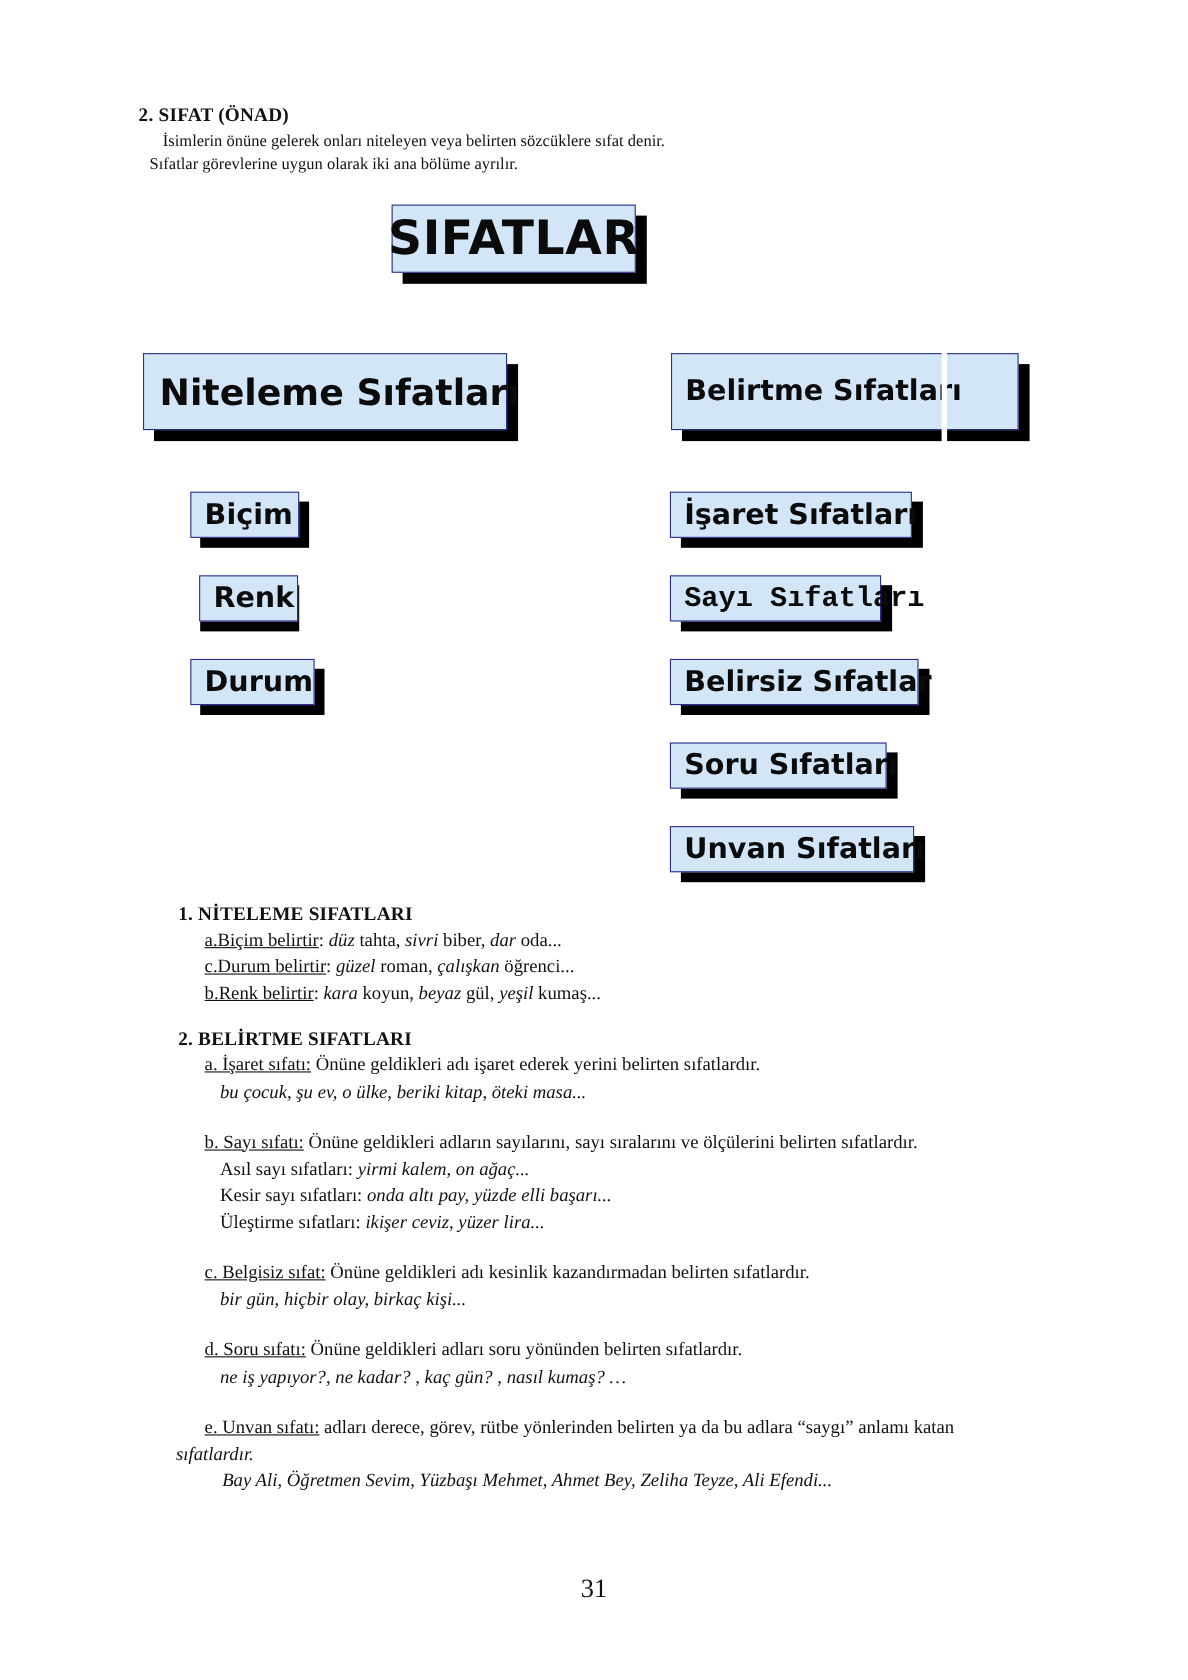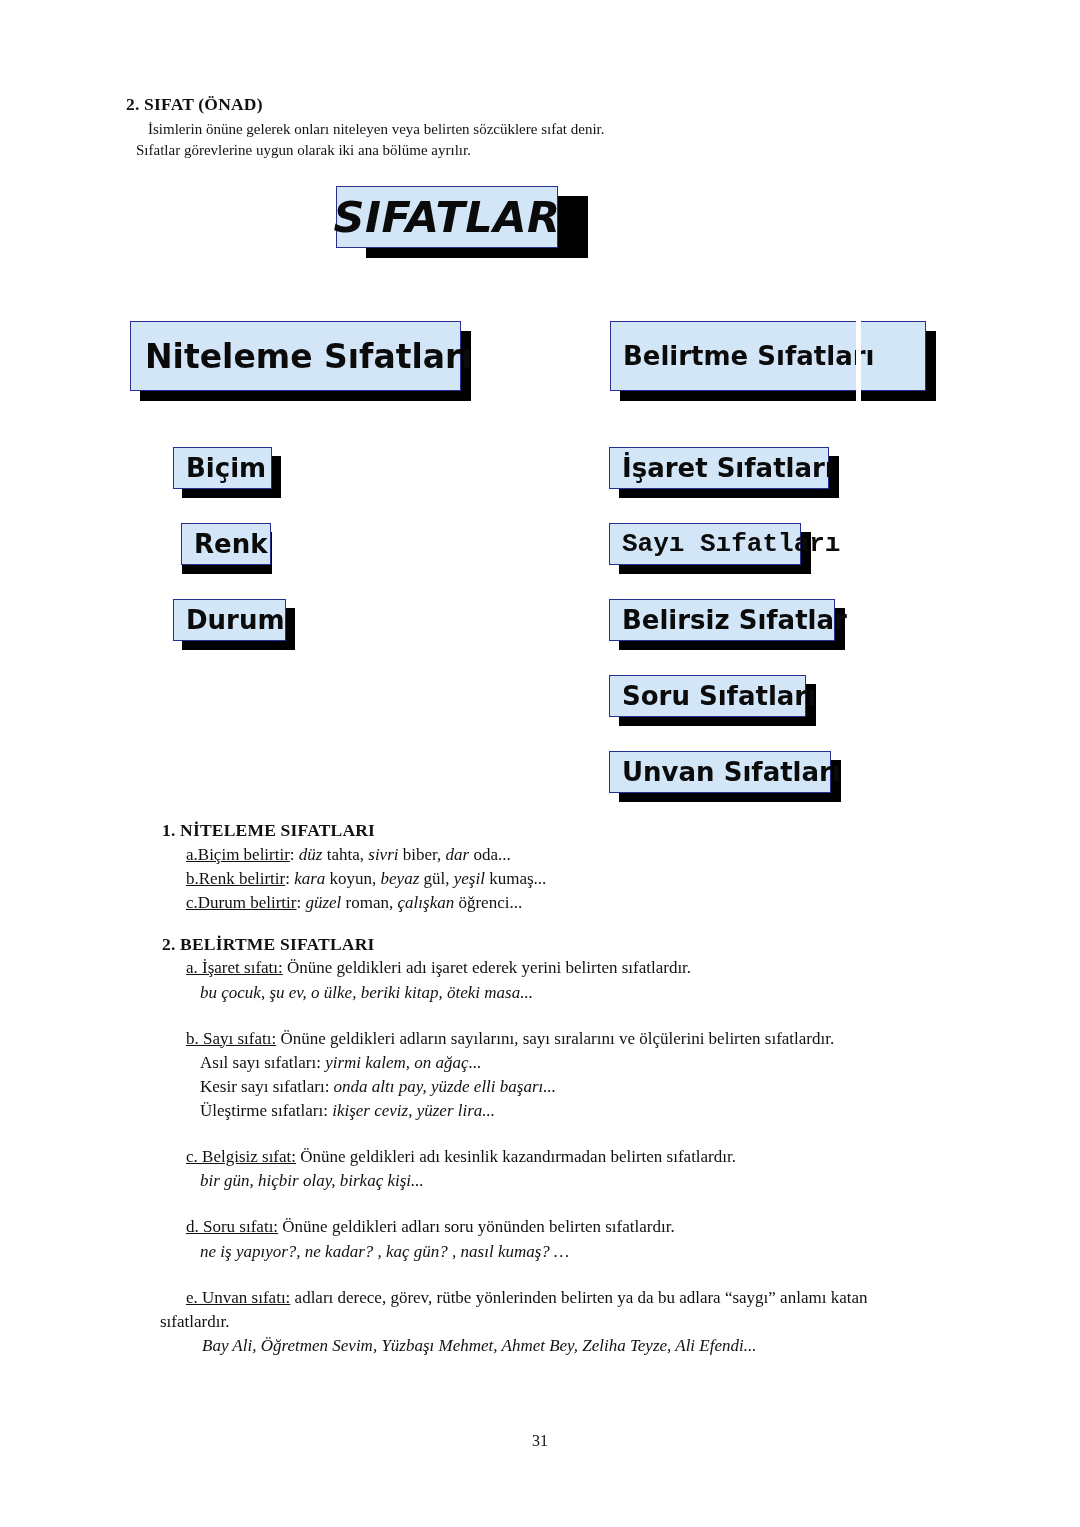--- a/index.html
+++ b/index.html
@@ -71,28 +71,27 @@
     background: #000000;
     z-index: -1;
   }
   .shadow {
     position: absolute;
     background: #000000;
   }
 
   
   .box-root {
-    left: 336px;
+    left: 356px;
     top: 186px;
     width: 222px;
     height: 62px;
     justify-content: center;
     font-size: 43px;
     letter-spacing: .5px;
-    font-style: italic;
   }
   .sh-root { left: 366px; top: 196px; width: 222px; height: 62px; }
 
   
   .box-niteleme {
     left: 130px;
     top: 321px;
     width: 331px;
     height: 70px;
     padding-left: 14px;
@@ -168,30 +167,30 @@
     line-height: 1.42;
   }
   .ln.sub { padding-left: 40px; }
   .ln.ex  { padding-left: 40px; font-style: italic; }
   .ln.ex-deep { padding-left: 42px; font-style: italic; }
   .u { text-decoration: underline; }
   .i { font-style: italic; }
   .gap-md { height: 17px; }
   .gap-lg { height: 22px; }
   .hang { padding-left: 26px; text-indent: 0; }
-  .noindent { padding-left: 0; }
+  .noindent { padding-left: 0; font-style: italic; }
 
   
   .page-number {
     position: absolute;
     left: 0;
     top: 1432px;
     width: 1080px;
     text-align: center;
-    font-size: 16px;
+    font-size: 24px;
   }
 </style>
 </head>
 <body>
 
 <div class="page">
 
   <div class="intro">
     <p class="intro-title">2. SIFAT (ÖNAD)</p>
     <p class="intro-line first">İsimlerin önüne gelerek onları niteleyen veya belirten sözcüklere sıfat denir.</p>
@@ -256,23 +255,23 @@
       <span>Unvan Sıfatları</span>
     </div>
   </div>
 
   <div class="prose">
 
     <p class="sec-head">1. NİTELEME SIFATLARI</p>
 
     <p class="ln"><span class="u">a.Biçim belirtir</span><span>: </span><span class="i">düz</span><span> tahta, </span><span class="i">sivri</span><span> biber, </span><span class="i">dar</span><span> oda...</span></p>
 
+    <p class="ln"><span class="u">c.Durum belirtir</span><span>: </span><span class="i">güzel</span><span> roman, </span><span class="i">çalışkan</span><span> öğrenci...</span></p>
+
     <p class="ln"><span class="u">b.Renk belirtir</span><span>: </span><span class="i">kara</span><span> koyun, </span><span class="i">beyaz</span><span> gül, </span><span class="i">yeşil</span><span> kumaş...</span></p>
-
-    <p class="ln"><span class="u">c.Durum belirtir</span><span>: </span><span class="i">güzel</span><span> roman, </span><span class="i">çalışkan</span><span> öğrenci...</span></p>
 
     <div class="gap-md"></div>
 
     <p class="sec-head">2. BELİRTME SIFATLARI</p>
 
     <p class="ln"><span class="u">a. İşaret sıfatı:</span><span> Önüne geldikleri adı işaret ederek yerini belirten sıfatlardır.</span></p>
     <p class="ln ex">bu çocuk, şu ev, o ülke, beriki kitap, öteki masa...</p>
 
     <div class="gap-lg"></div>
 

